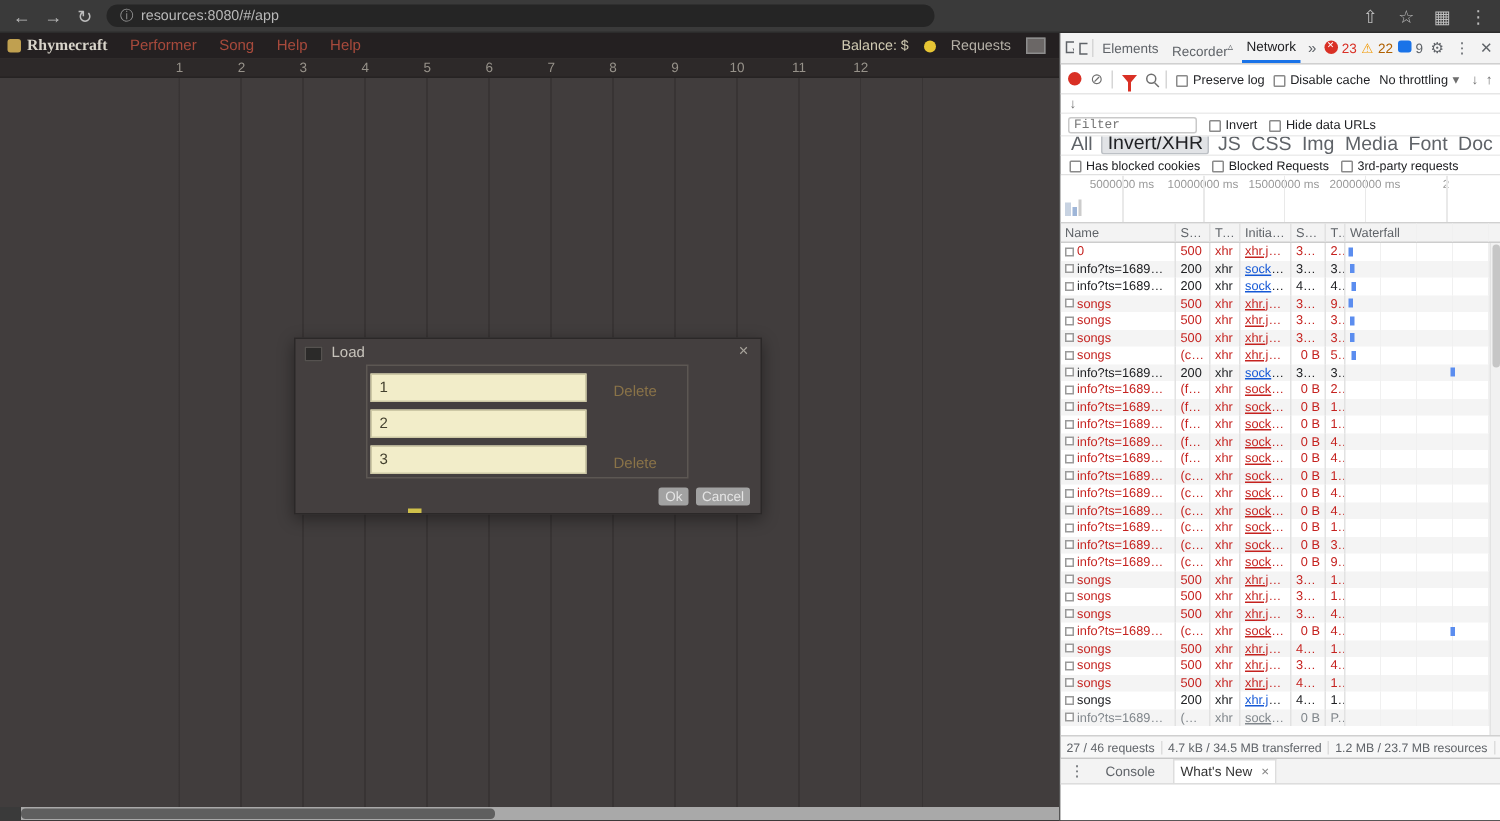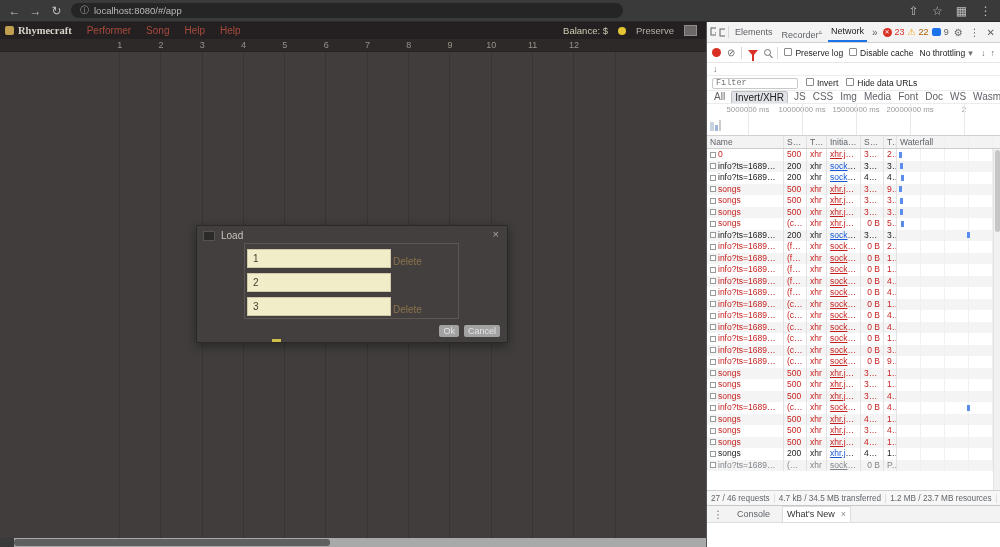--- a/index.html
+++ b/index.html
@@ -38,31 +38,31 @@
   .dash{position:absolute;left:272px;top:317px;width:9px;height:3px;background:#cfc04a}
 
   
   .modal{position:absolute;left:196px;top:203px;width:312px;height:118px;background:#443f3f;border:1px solid #2b2828;box-shadow:0 3px 10px rgba(0,0,0,.4)}
   .modal-title{display:flex;align-items:center;gap:6px;padding:4px 6px;color:#c7c3bb;font-size:10px}
   .mimg{width:12px;height:10px;background:#2b2a29;border:1px solid #565250}
   .modal-close{position:absolute;right:8px;top:3px;color:#a9a49c;font-size:11px;line-height:11px}
   .modal-group{position:absolute;left:47px;top:17px;width:215px;height:76px;border:1px solid #5c5753;padding:1px}
   .modal-row{display:flex;align-items:flex-end;height:24px;padding:1px 1px}
   .modal-input{width:144px;height:19px;background:#f2edc9;border:1px solid #cdc8a5;font-size:10px;line-height:17px;padding:0 5px;color:#44412f}
-  .modal-del{font-size:10px;color:#8a7348;margin-left:2px;padding-bottom:1px}
+  .modal-del{font-size:10px;color:#8a7348;margin-left:18px;padding-bottom:1px}
   .modal-actions{position:absolute;right:7px;bottom:5px;display:flex;gap:5px}
   .btn{background:#a2a2a2;color:#e4e4e4;font-size:9px;line-height:12px;padding:0 4px;border-radius:2px}
 
   
   .devtools{width:294px;height:525px;background:#fff;border-left:1px solid #555;display:flex;flex-direction:column;color:#333;overflow:hidden}
   .dt-tabs{flex:0 0 20px;background:#f3f3f3;border-bottom:1px solid #d0d0d0;display:flex;align-items:center;gap:3px;padding:0 3px;font-size:9px;color:#5f6368;white-space:nowrap}
   .dt-tab{padding:0 3px;height:20px;line-height:20px}
   .dt-tab.sel{color:#202124;border-bottom:2px solid #1a73e8;line-height:18px}
   .beta{font-size:7px;vertical-align:super;color:#5f6368}
-  .badges{margin-left:auto;display:flex;align-items:center;gap:3px}
+  .badges{margin-left:auto;display:flex;align-items:flex-start;gap:3px}
   .errb{width:9px;height:9px;border-radius:50%;background:#d93025;color:#fff;font-size:6px;line-height:9px;text-align:center;display:inline-block}
   .errn{color:#d93025}
   .warnic{color:#f29900;font-size:9px}
   .warnn{color:#b06000}
   .issb{width:9px;height:8px;background:#1a73e8;border-radius:2px;display:inline-block}
   .tico{color:#5f6368;font-size:10px;padding:0 2px}
   .sep{width:1px;height:12px;background:#d6d6d6}
 
   .dt-nettb{flex:0 0 20px;border-bottom:1px solid #e6e6e6;display:flex;align-items:center;gap:6px;padding:0 5px;font-size:8.5px;color:#202124;white-space:nowrap}
   .rec{width:9px;height:9px;border-radius:50%;background:#d93025}
@@ -71,22 +71,22 @@
   .funnel::after{content:"";position:absolute;left:-1px;top:-6px;width:2px;height:8px;background:#d93025;transform:translateY(3px)}
   .mag{width:7px;height:7px;border:1.4px solid #6e6e6e;border-radius:50%;position:relative}
   .mag::after{content:"";position:absolute;right:-3px;bottom:-2px;width:4px;height:1.4px;background:#6e6e6e;transform:rotate(45deg)}
   .cb{width:8px;height:8px;border:1px solid #8a8a8a;border-radius:1px;background:#fff;display:inline-block;flex:0 0 auto}
   .tbic{color:#6e6e6e;font-size:9px}
   .nettb-right{margin-left:auto;display:flex;gap:5px}
 
   .dt-subrow{flex:0 0 13px;border-bottom:1px solid #ececec;display:flex;align-items:center;padding:0 6px;font-size:9px;color:#6e6e6e}
   .dt-filter{flex:0 0 15px;display:flex;align-items:center;gap:8px;padding:0 5px;font-size:8.5px;color:#202124;border-bottom:1px solid #ececec}
   .filter-input{width:86px;height:11px;border:1px solid #c9c9c9;border-radius:2px;font-size:8.5px;color:#757575;padding:0 3px;font-family:Liberation Mono, monospace}
-  .lblgrp{display:flex;align-items:flex-start;gap:3px}
-  .dt-chips{flex:0 0 13px;display:flex;align-items:flex-start;gap:5px;padding:0 6px;font-size:10px;color:#5f6368;border-bottom:1px solid #ececec;white-space:nowrap;overflow:hidden}
+  .lblgrp{display:flex;align-items:flex-end;gap:3px}
+  .dt-chips{flex:0 0 13px;display:flex;align-items:flex-end;gap:5px;padding:0 6px;font-size:13px;color:#5f6368;border-bottom:1px solid #ececec;white-space:nowrap;overflow:hidden}
   .chip{padding:0 1px}
   .chip.sel{background:#e1e3e6;border:1px solid #bdc1c6;border-radius:2px;padding:0 3px;color:#202124}
   .dt-checks{flex:0 0 13px;display:flex;align-items:center;gap:8px;padding:0 6px;font-size:8.3px;color:#202124;border-bottom:1px solid #e0e0e0;white-space:nowrap;overflow:hidden}
 
   .dt-timeline{flex:0 0 32px;border-bottom:1px solid #d0d0d0;position:relative;overflow:hidden;background:#fff}
   .ticks{display:flex;padding-left:14px;font-size:7.8px;color:#9a9a9a;padding-top:1px}
   .ticks span{flex:0 0 54px;text-align:center}
   .tl-lines{position:absolute;left:41px;top:0;right:0;bottom:0;
      background:repeating-linear-gradient(to right,#e9e9e9 0,#e9e9e9 1px,transparent 1px,transparent 54px)}
   .mini{position:absolute;left:3px;bottom:4px;display:flex;align-items:flex-end;gap:1px}
@@ -126,21 +126,21 @@
 <body>
 
 <div class="screen">
 
   <div class="chrome">
     <span class="navic">←</span>
     <span class="navic">→</span>
     <span class="navic">↻</span>
     <div class="addr">
       <span class="i">ⓘ</span>
-      <span>localhost:8080/#/app</span>
+      <span>resources:8080/#/app</span>
     </div>
     <div class="chrome-right">
       <span class="navic">⇧</span>
       <span class="navic">☆</span>
       <span class="navic">▦</span>
       <span class="navic">⋮</span>
     </div>
   </div>
 
   <div class="main">
@@ -154,21 +154,21 @@
         <span style="display:flex;gap:15px">
 
         <span class="menu-item">Performer</span>
             <span class="menu-item">Song</span>
             <span class="menu-item">Help</span>
             <span class="menu-item">Help</span>
           </span>
         <span class="menubar-right">
           <span class="balance">Balance: $</span>
           <span class="bulb"></span>
-          <span class="account">Preserve</span>
+          <span class="account">Requests</span>
           <span class="acct-box"></span>
         </span>
       </div>
 
       <div class="ruler">
 
       <span>1</span>
           <span>2</span>
           <span>3</span>
           <span>4</span>
@@ -301,20 +301,35 @@
           <span class="chip">CSS</span>
           <span class="chip">Img</span>
           <span class="chip">Media</span>
           <span class="chip">Font</span>
           <span class="chip">Doc</span>
           <span class="chip">WS</span>
           <span class="chip">Wasm</span>
           <span class="chip">Manifest</span>
         </div>
 
+      <div class="dt-checks">
+
+      <span class="lblgrp">
+            <span class="cb"></span>
+            <span>Has blocked cookies</span>
+          </span>
+          <span class="lblgrp">
+            <span class="cb"></span>
+            <span>Blocked Requests</span>
+          </span>
+          <span class="lblgrp">
+            <span class="cb"></span>
+            <span>3rd-party requests</span>
+          </span>
+        </div>
 
       <div class="dt-timeline">
         <div class="tl-lines"></div>
         <div class="ticks">
 
         <span>5000000 ms</span>
             <span>10000000 ms</span>
             <span>15000000 ms</span>
             <span>20000000 ms</span>
             <span>2</span>

